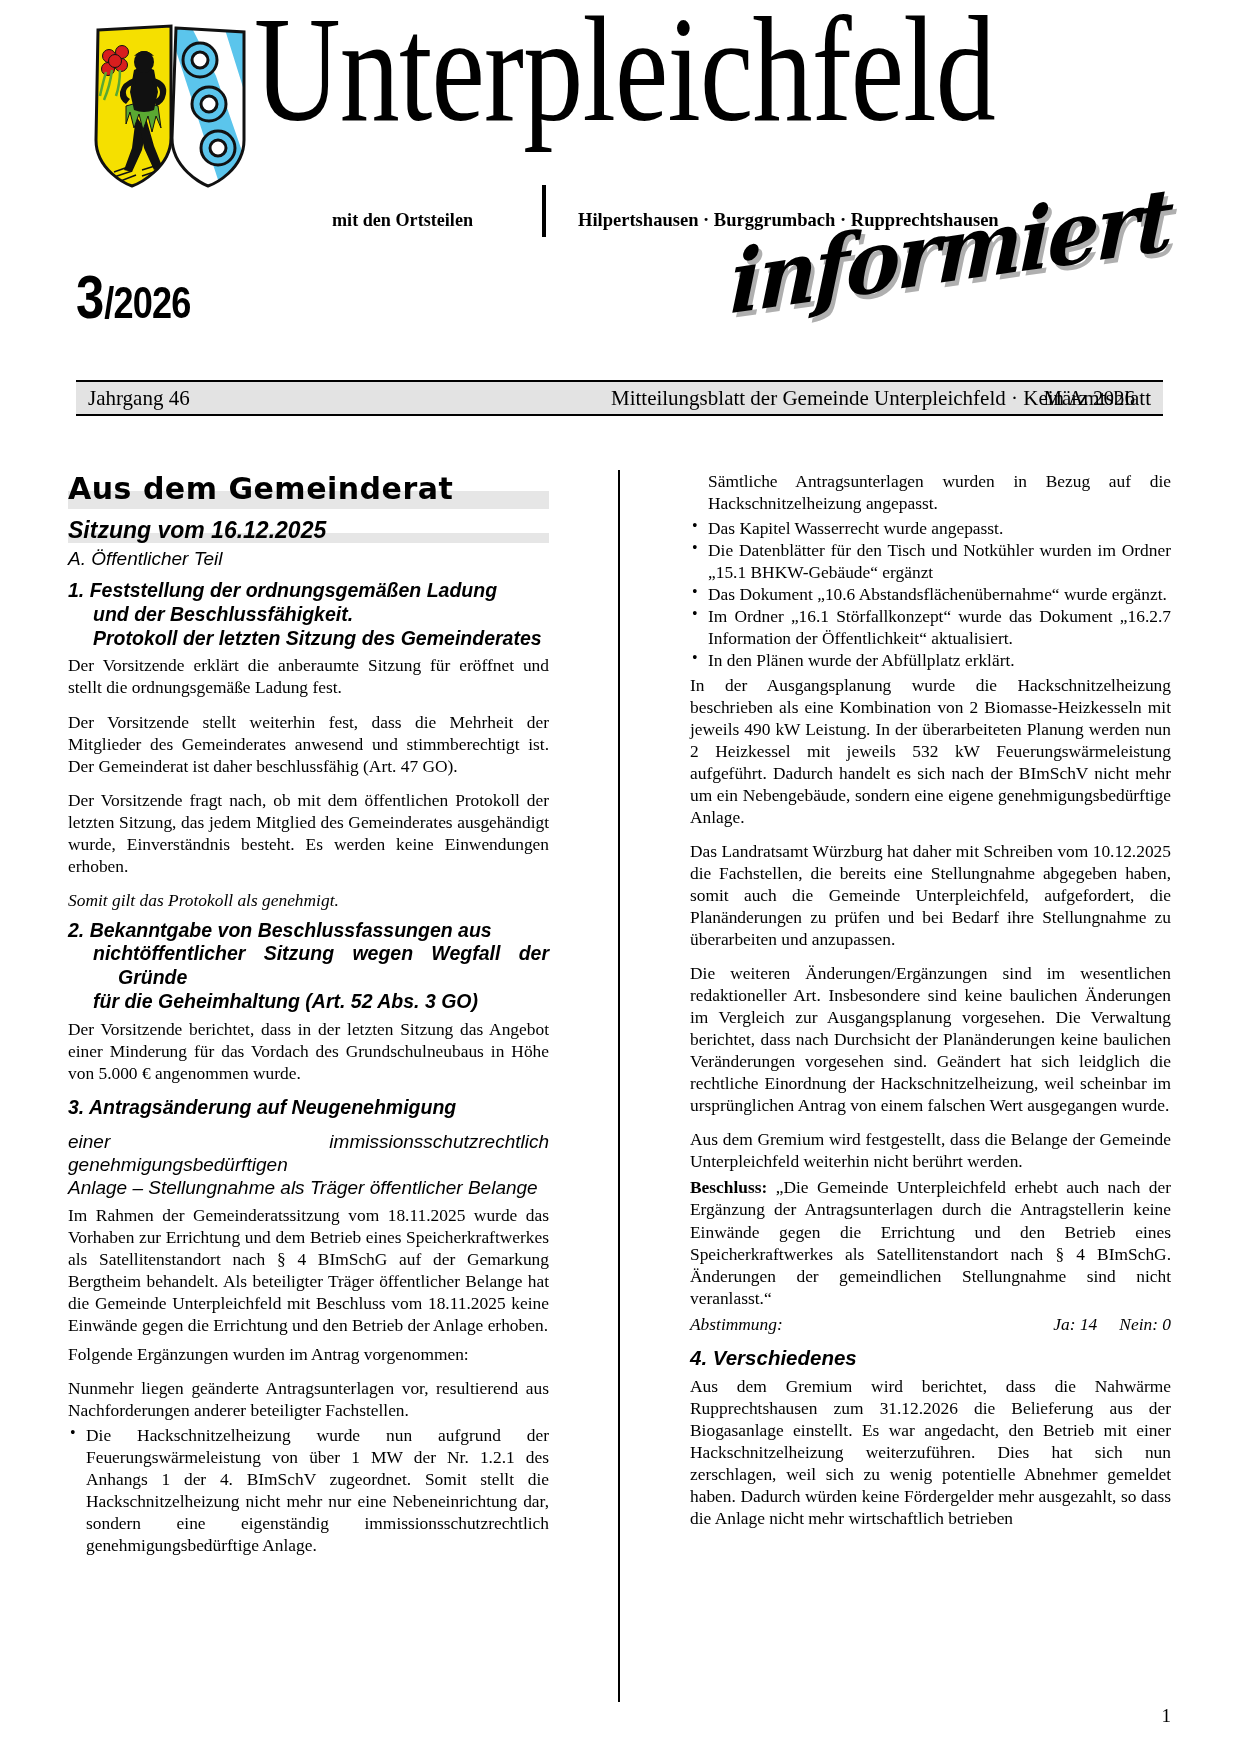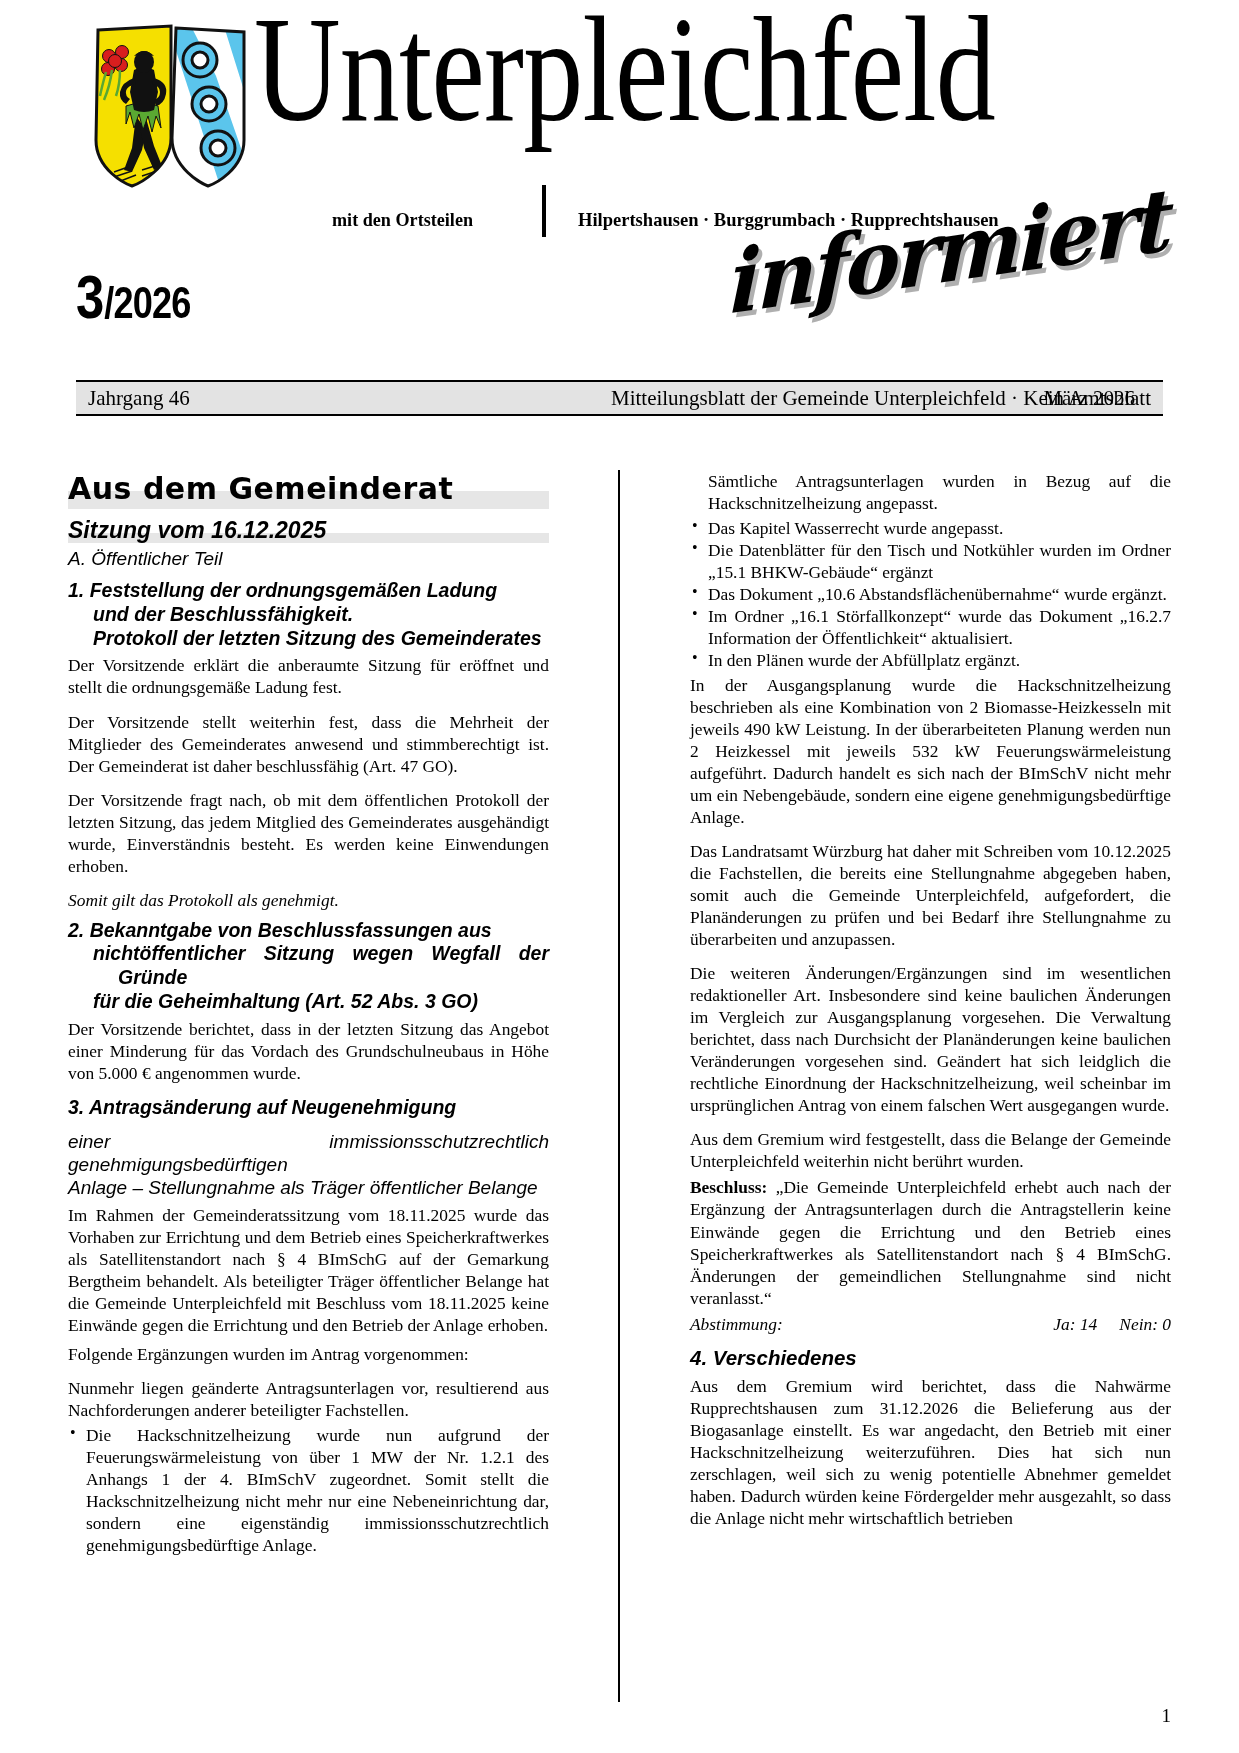--- a/index.html
+++ b/index.html
@@ -335,27 +335,27 @@
 
     <div class="col right">
 
       <p class="body" style="padding-left:18px;">Sämtliche Antragsunterlagen wurden in Bezug auf die Hackschnitzelheizung angepasst.</p>
 
       <ul class="bullets">
         <li>Das Kapitel Wasserrecht wurde angepasst.</li>
         <li>Die Datenblätter für den Tisch und Notkühler wurden im Ordner „15.1 BHKW-Gebäude“ ergänzt</li>
         <li>Das Dokument „10.6 Abstandsflächenübernahme“ wurde ergänzt.</li>
         <li>Im Ordner „16.1 Störfallkonzept“ wurde das Dokument „16.2.7 Information der Öffentlichkeit“ aktualisiert.</li>
-        <li>In den Plänen wurde der Abfüllplatz ergänzt.</li>
+        <li>In den Plänen wurde der Abfüllplatz erklärt.</li>
       </ul>
 
       <p class="body">In der Ausgangsplanung wurde die Hackschnitzelheizung beschrieben als eine Kombination von 2 Biomasse-Heizkesseln mit jeweils 490 kW Leistung. In der überarbeiteten Planung werden nun 2 Heizkessel mit jeweils 532 kW Feuerungswärmeleistung aufgeführt. Dadurch handelt es sich nach der BImSchV nicht mehr um ein Nebengebäude, sondern eine eigene genehmigungsbedürftige Anlage.</p>
       <p class="body">Das Landratsamt Würzburg hat daher mit Schreiben vom 10.12.2025 die Fachstellen, die bereits eine Stellungnahme abgegeben haben, somit auch die Gemeinde Unterpleichfeld, aufgefordert, die Planänderungen zu prüfen und bei Bedarf ihre Stellungnahme zu überarbeiten und anzupassen.</p>
       <p class="body">Die weiteren Änderungen/Ergänzungen sind im wesentlichen redaktioneller Art. Insbesondere sind keine baulichen Änderungen im Vergleich zur Ausgangsplanung vorgesehen. Die Verwaltung berichtet, dass nach Durchsicht der Planänderungen keine baulichen Veränderungen vorgesehen sind. Geändert hat sich leidglich die rechtliche Einordnung der Hackschnitzelheizung, weil scheinbar im ursprünglichen Antrag von einem falschen Wert ausgegangen wurde.</p>
-      <p class="body">Aus dem Gremium wird festgestellt, dass die Belange der Gemeinde Unterpleichfeld weiterhin nicht berührt wurden.</p>
+      <p class="body">Aus dem Gremium wird festgestellt, dass die Belange der Gemeinde Unterpleichfeld weiterhin nicht berührt werden.</p>
 
       <p class="body" style="margin-top:4px;"><span class="bold">Beschluss:</span> <span>„Die Gemeinde Unterpleichfeld erhebt auch nach der Ergänzung der Antragsunterlagen durch die Antragstellerin keine Einwände gegen die Errichtung und den Betrieb eines Speicherkraftwerkes als Satellitenstandort nach § 4 BImSchG. Änderungen der gemeindlichen Stellungnahme sind nicht veranlasst.“</span></p>
 
       <div class="vote-row">
         <span>Abstimmung:</span>
         <span class="vr-right"><span class="bold" style="font-weight:normal;">Ja: 14</span><span class="gap"></span><span>Nein: 0</span></span>
       </div>
 
       <div class="num-head-4">4. Verschiedenes</div>
 

